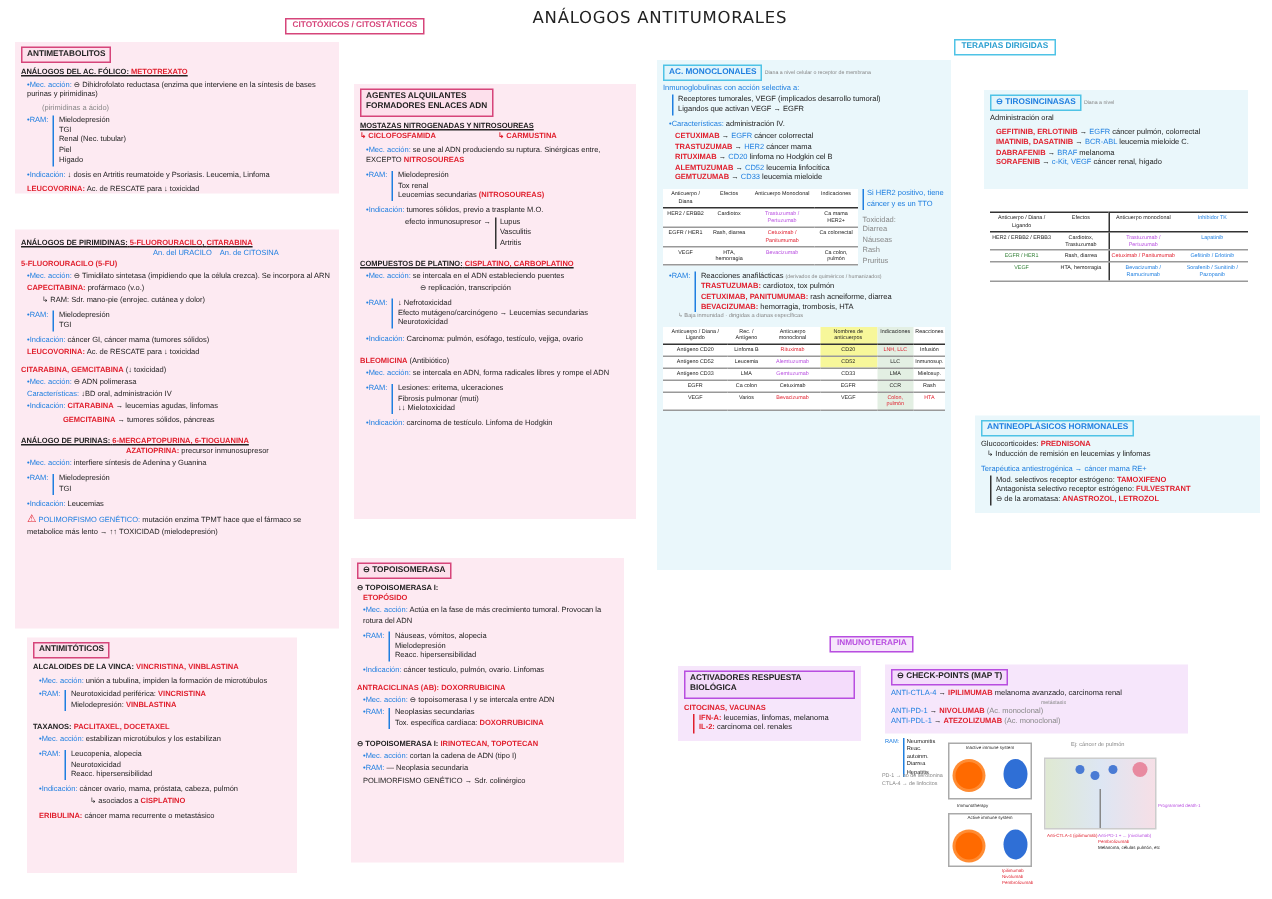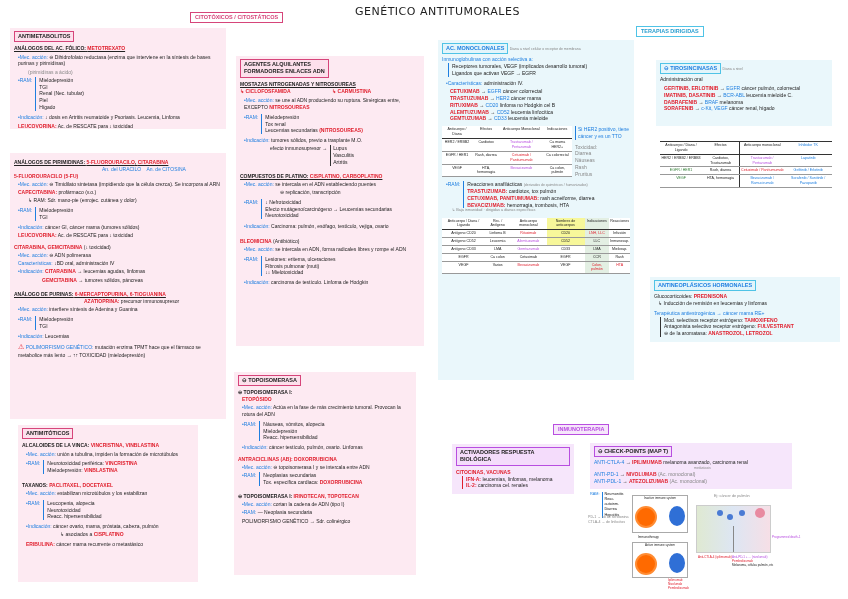--- a/index.html
+++ b/index.html
@@ -27,21 +27,21 @@
   table.mini { border-collapse: collapse; font-size: 3.6px; width: 100%; background: #fff; }
   table.mini td, table.mini th { border-bottom: 0.5px solid #999; padding: 1px; vertical-align: top; text-align: center; }
   table.mini th { border-bottom: 1px solid #333; font-weight: normal; }
   .diagram { position: absolute; background: #fff; border: 0.5px solid #aaa; }
   .cell-org { width: 18px; height: 18px; background: #ff6a00; border-radius: 50%; position: absolute; box-shadow: 0 0 0 2px #ff8c33; }
   .cell-blue { width: 16px; height: 20px; background: #2f6fd6; border-radius: 50%; position: absolute; }
 </style>
 </head>
 <body>
 
-<div class="abs title" style="left:355px;top:5px;">GENÉTICO ANTITUMORALES</div>
+<div class="abs title" style="left:355px;top:5px;">ANÁLOGOS ANTITUMORALES</div>
 <div class="abs sec-tag pink-tag" style="left:190px;top:12px;">CITOTÓXICOS / CITOSTÁTICOS</div>
 <div class="abs sec-tag blue-tag" style="left:636px;top:26px;">TERAPIAS DIRIGIDAS</div>
 <div class="abs sec-tag purple-tag" style="left:553px;top:424px;">INMUNOTERAPIA</div>
 
 <div class="abs panel-pink" style="left:10px;top:28px;width:216px;height:101px;padding:3px 4px;">
   <div class="box-head">ANTIMETABOLITOS</div>
   <div class="sub"><span>ANÁLOGOS DEL AC. FÓLICO:</span> <span class="red">METOTREXATO</span></div>
   <div class="line"><span class="blue">•Mec. acción:</span> <span>⊖ Dihidrofolato reductasa (enzima que interviene en la síntesis de bases purinas y pirimidinas)</span></div>
   <div class="line grey indent">(pirimidinas a ácido)</div>
   <div class="line" style="display:flex;">

